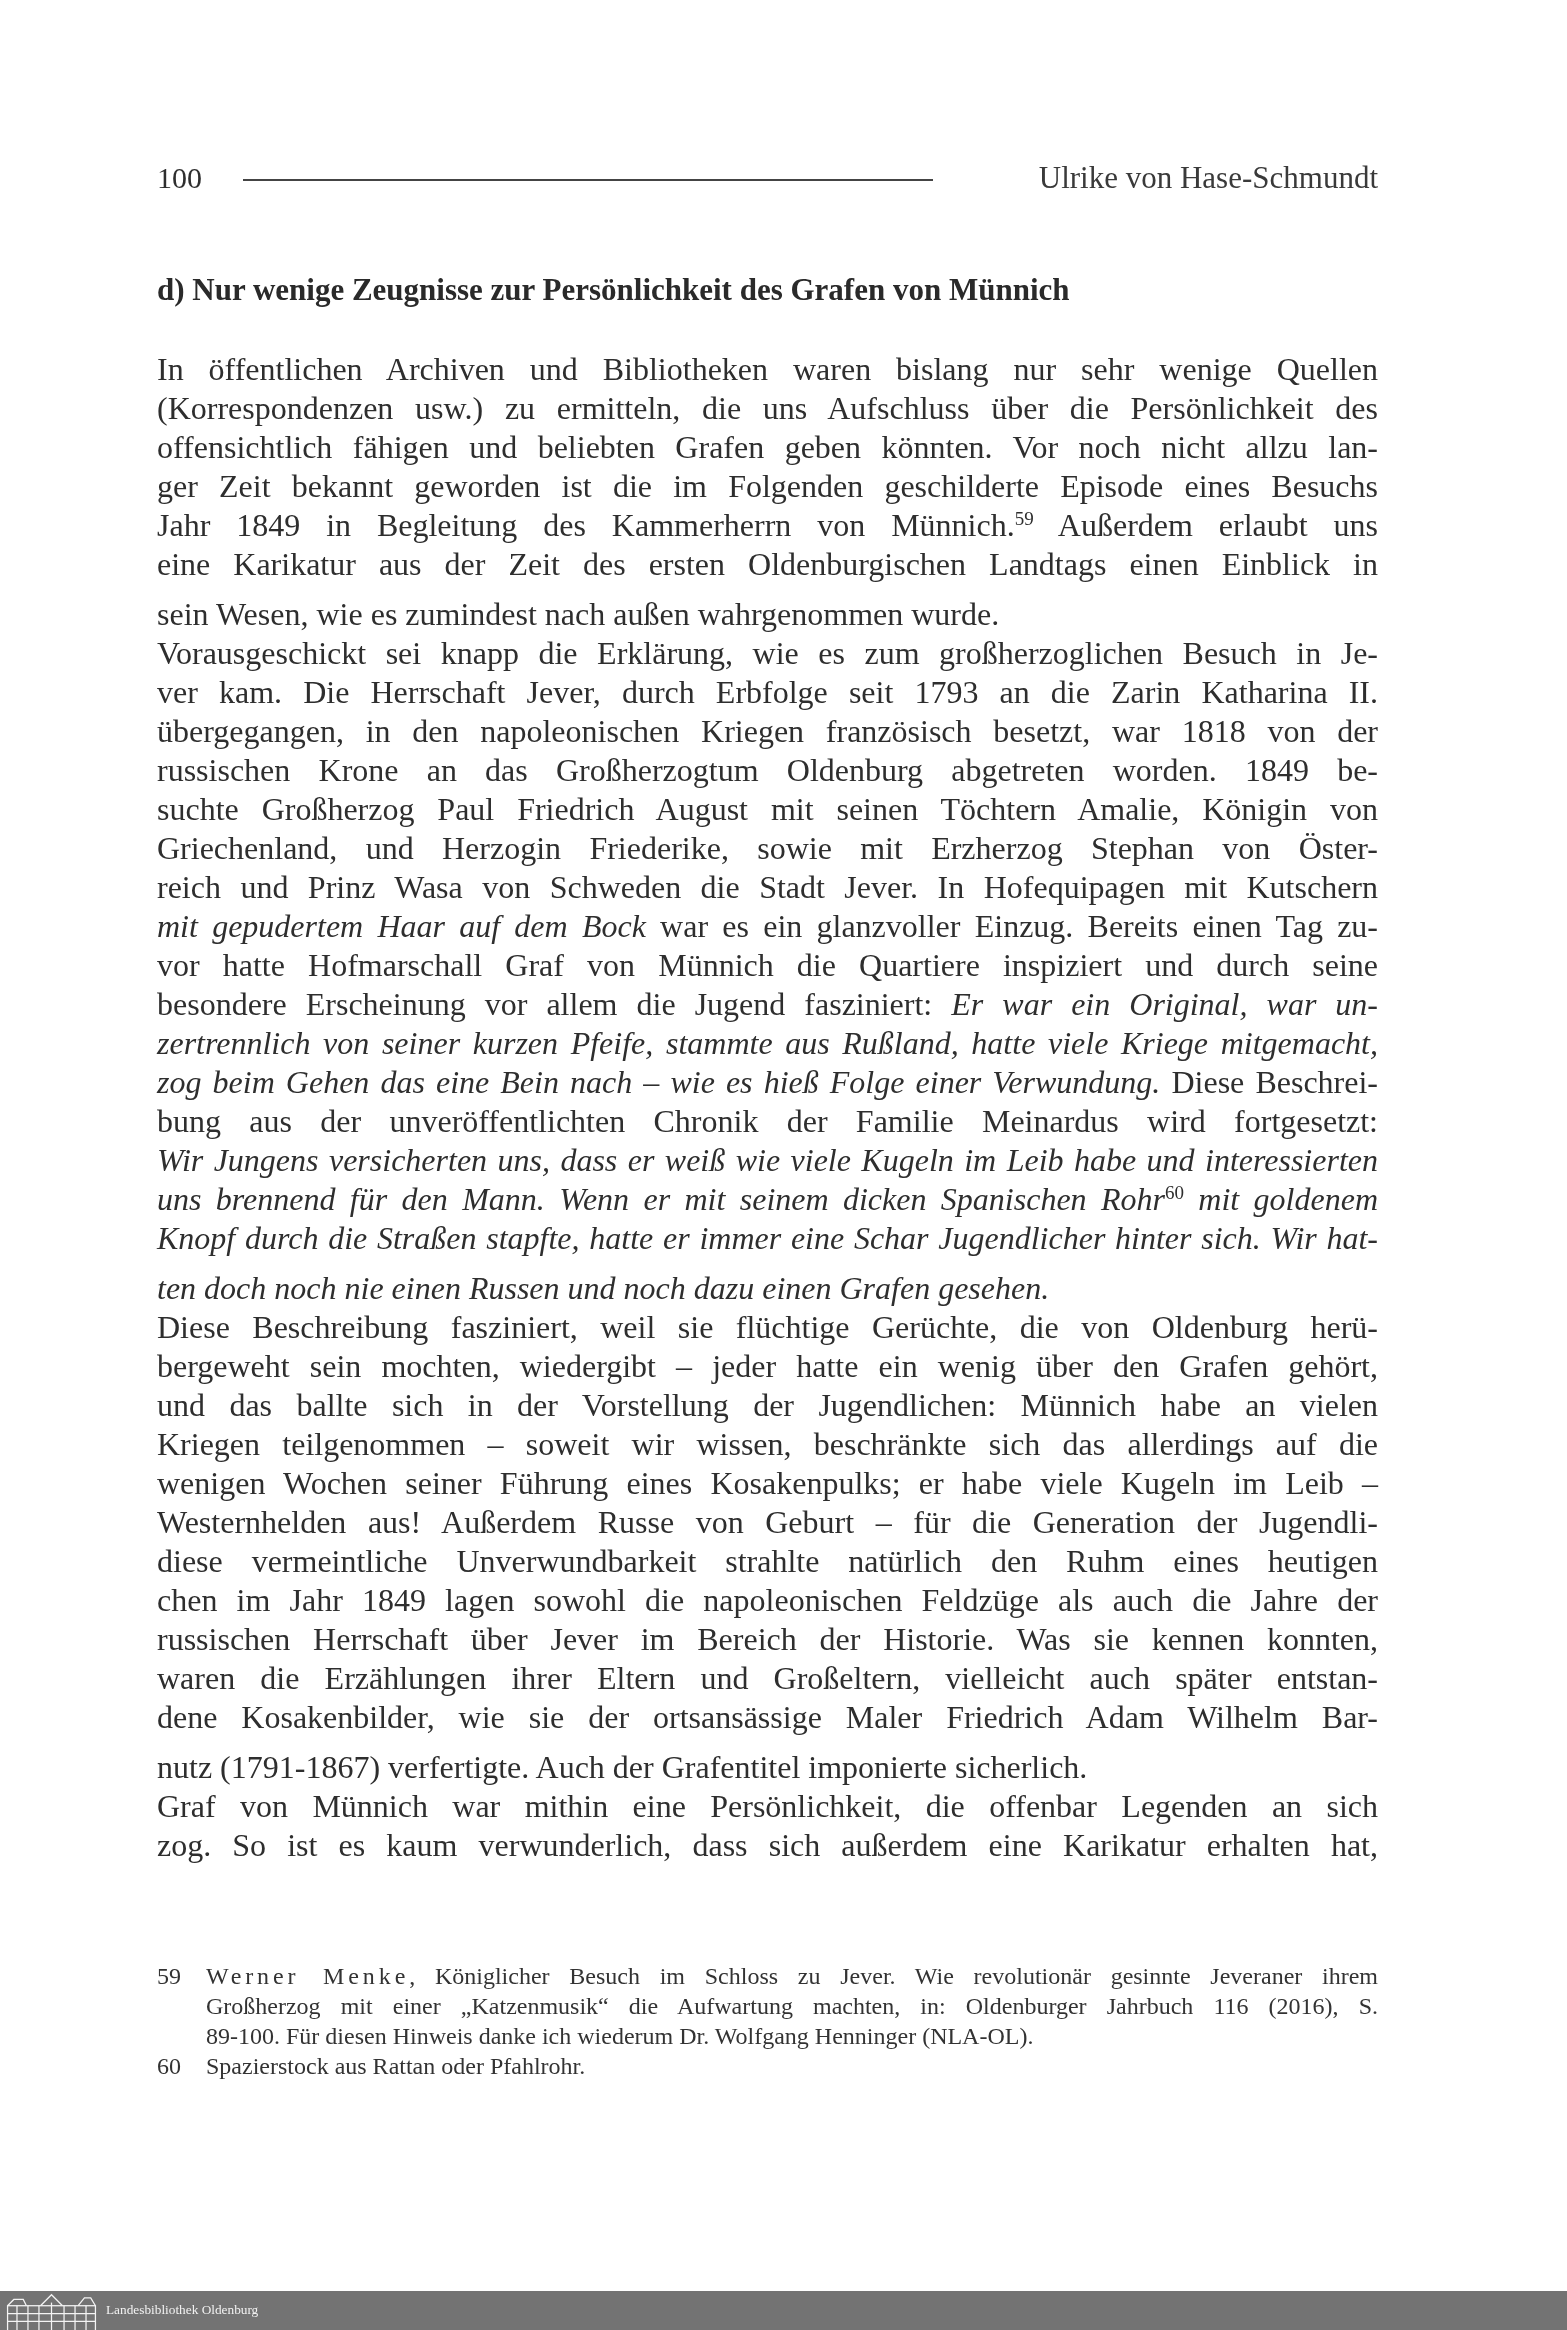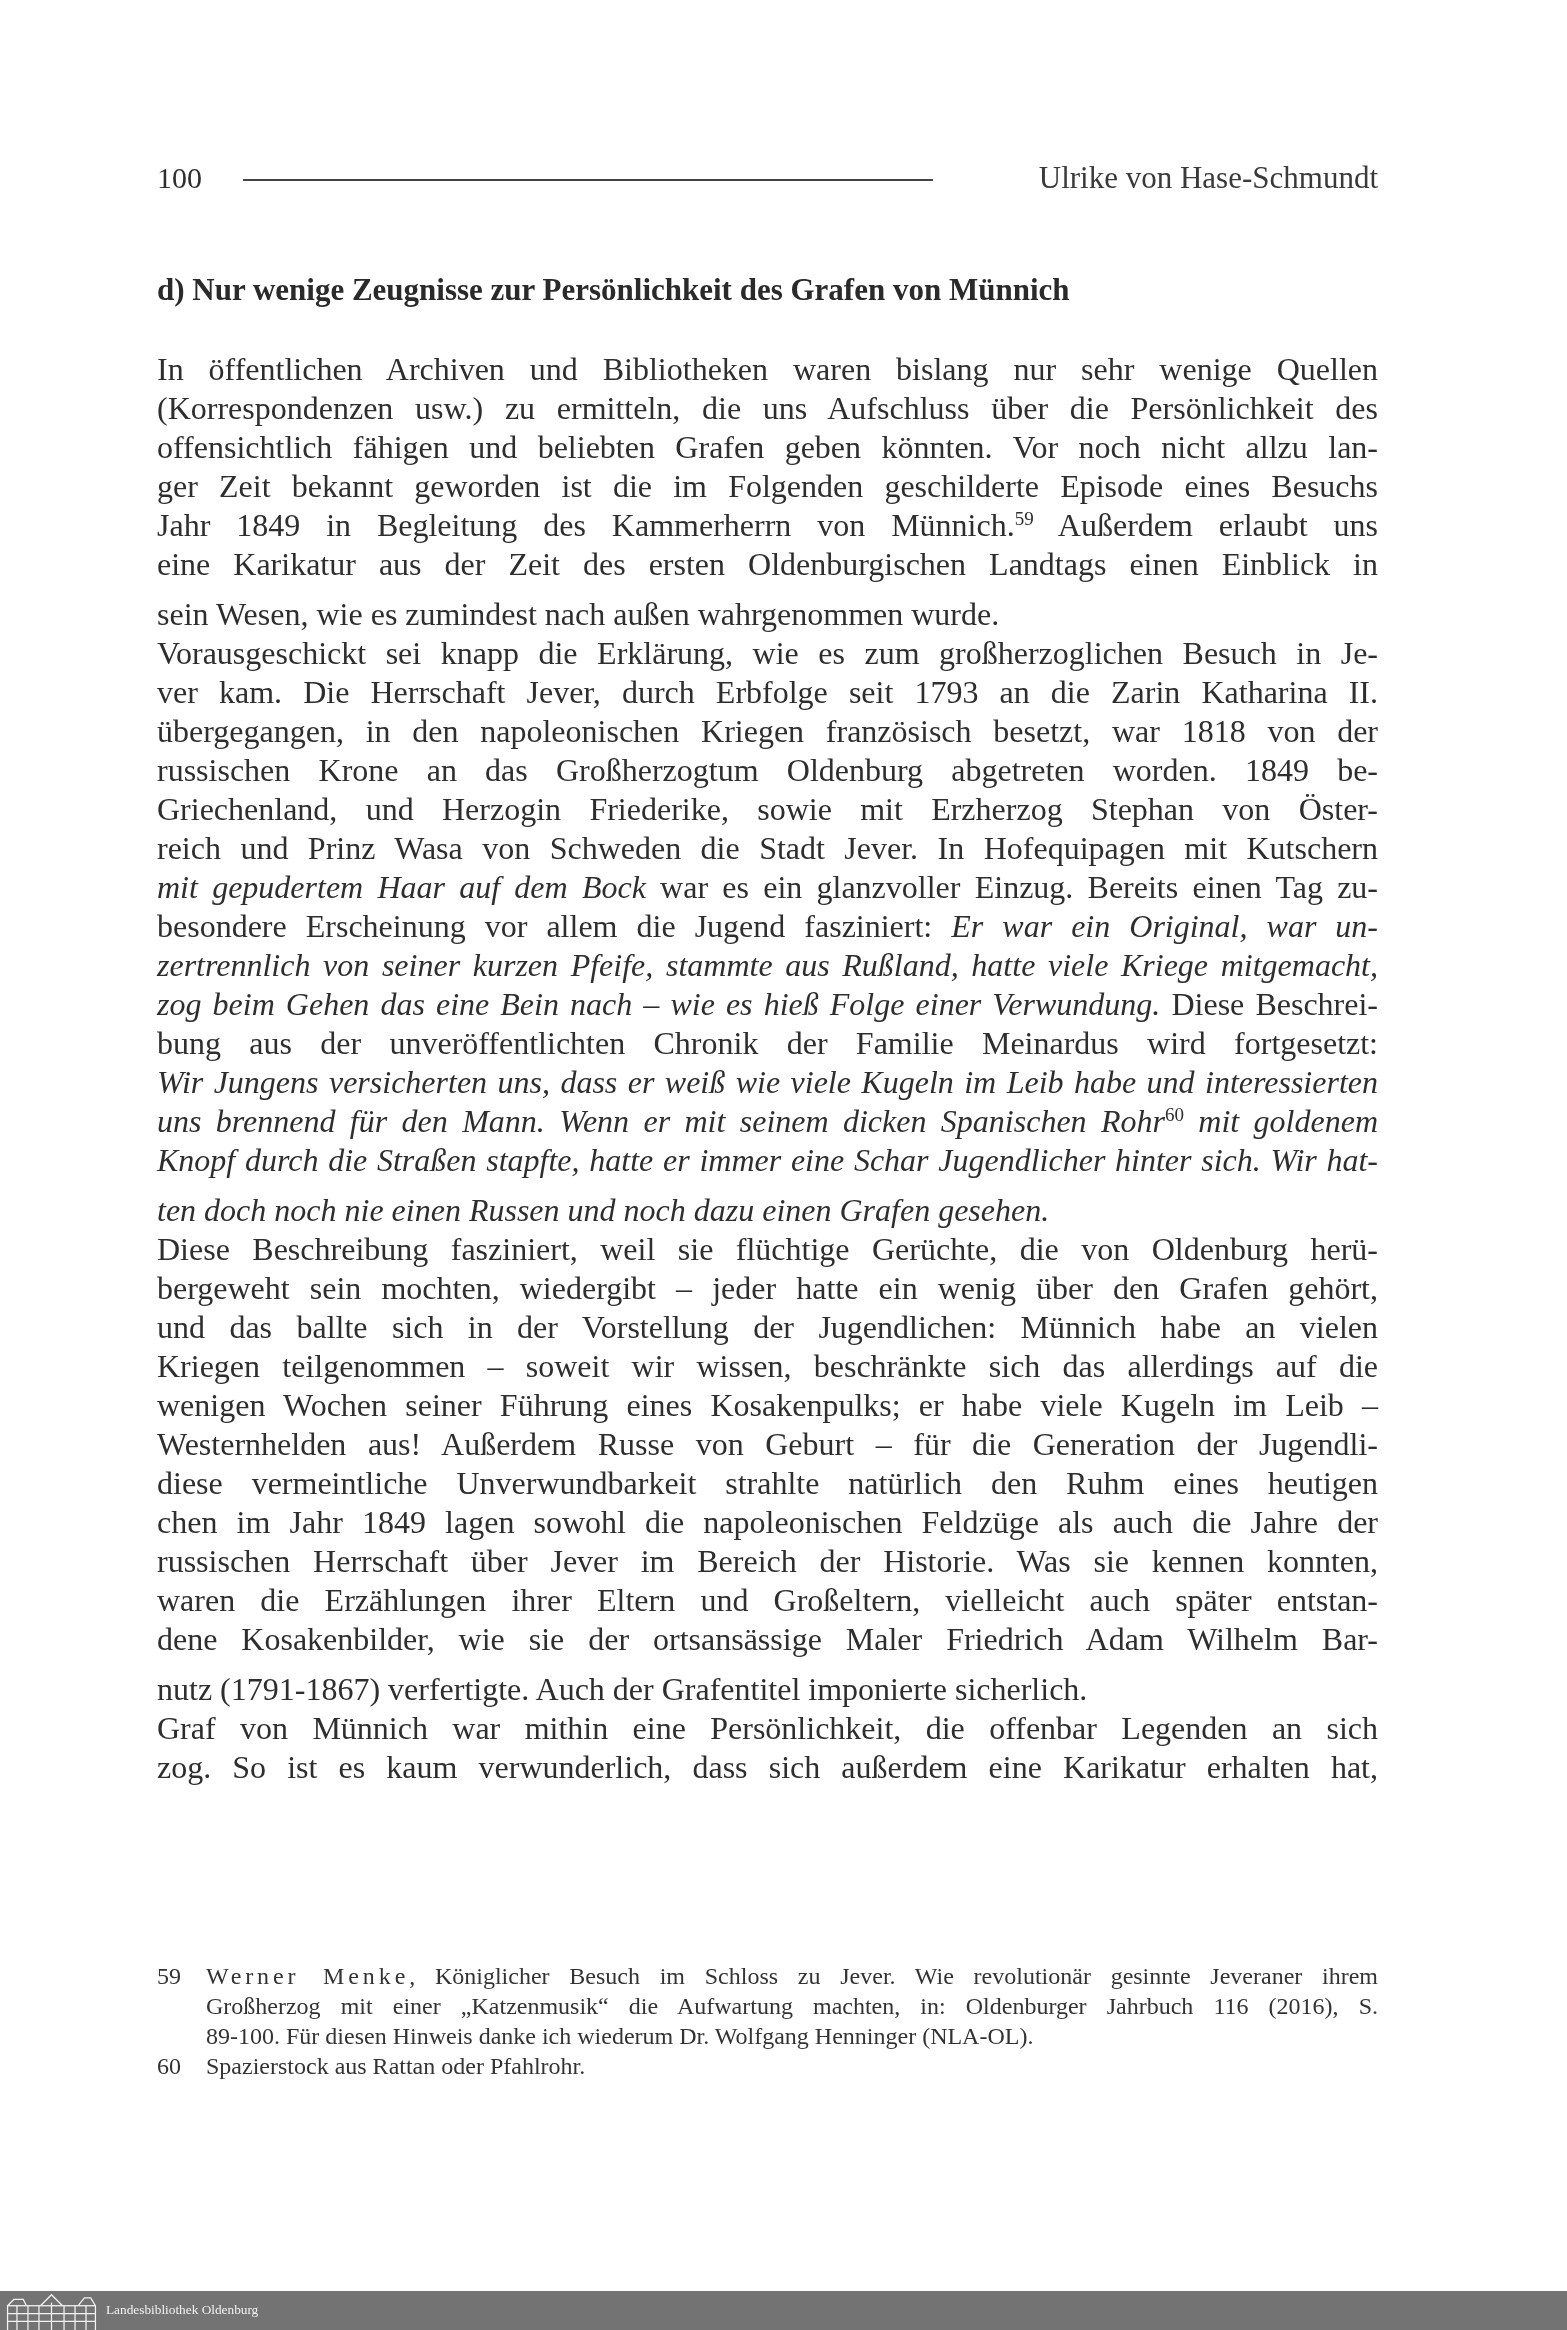--- a/index.html
+++ b/index.html
@@ -74,27 +74,33 @@
     <div class="line">
       <span class="line-inner"><span>ver kam. Die Herrschaft Jever, durch Erbfolge seit 1793 an die Zarin Katharina II.</span></span>
     </div>
     <div class="line">
       <span class="line-inner"><span>übergegangen, in den napoleonischen Kriegen französisch besetzt, war 1818 von der</span></span>
     </div>
     <div class="line">
       <span class="line-inner"><span>russischen Krone an das Großherzogtum Oldenburg abgetreten worden. 1849 be-</span></span>
     </div>
     <div class="line">
+      <span class="line-inner"><span>suchte Großherzog Paul Friedrich August mit seinen Töchtern Amalie, Königin von</span></span>
+    </div>
+    <div class="line">
       <span class="line-inner"><span>Griechenland, und Herzogin Friederike, sowie mit Erzherzog Stephan von Öster-</span></span>
     </div>
     <div class="line">
       <span class="line-inner"><span>reich und Prinz Wasa von Schweden die Stadt Jever. In Hofequipagen mit Kutschern</span></span>
     </div>
     <div class="line">
       <span class="line-inner"><span class="it">mit gepudertem Haar auf dem Bock</span><span> war es ein glanzvoller Einzug. Bereits einen Tag zu-</span></span>
+    </div>
+    <div class="line">
+      <span class="line-inner"><span>vor hatte Hofmarschall Graf von Münnich die Quartiere inspiziert und durch seine</span></span>
     </div>
     <div class="line">
       <span class="line-inner"><span>besondere Erscheinung vor allem die Jugend fasziniert: </span><span class="it">Er war ein Original, war un-</span></span>
     </div>
     <div class="line">
       <span class="line-inner"><span class="it">zertrennlich von seiner kurzen Pfeife, stammte aus Rußland, hatte viele Kriege mitgemacht,</span></span>
     </div>
     <div class="line">
       <span class="line-inner"><span class="it">zog beim Gehen das eine Bein nach – wie es hieß Folge einer Verwundung.</span><span> Diese Beschrei-</span></span>
     </div>

